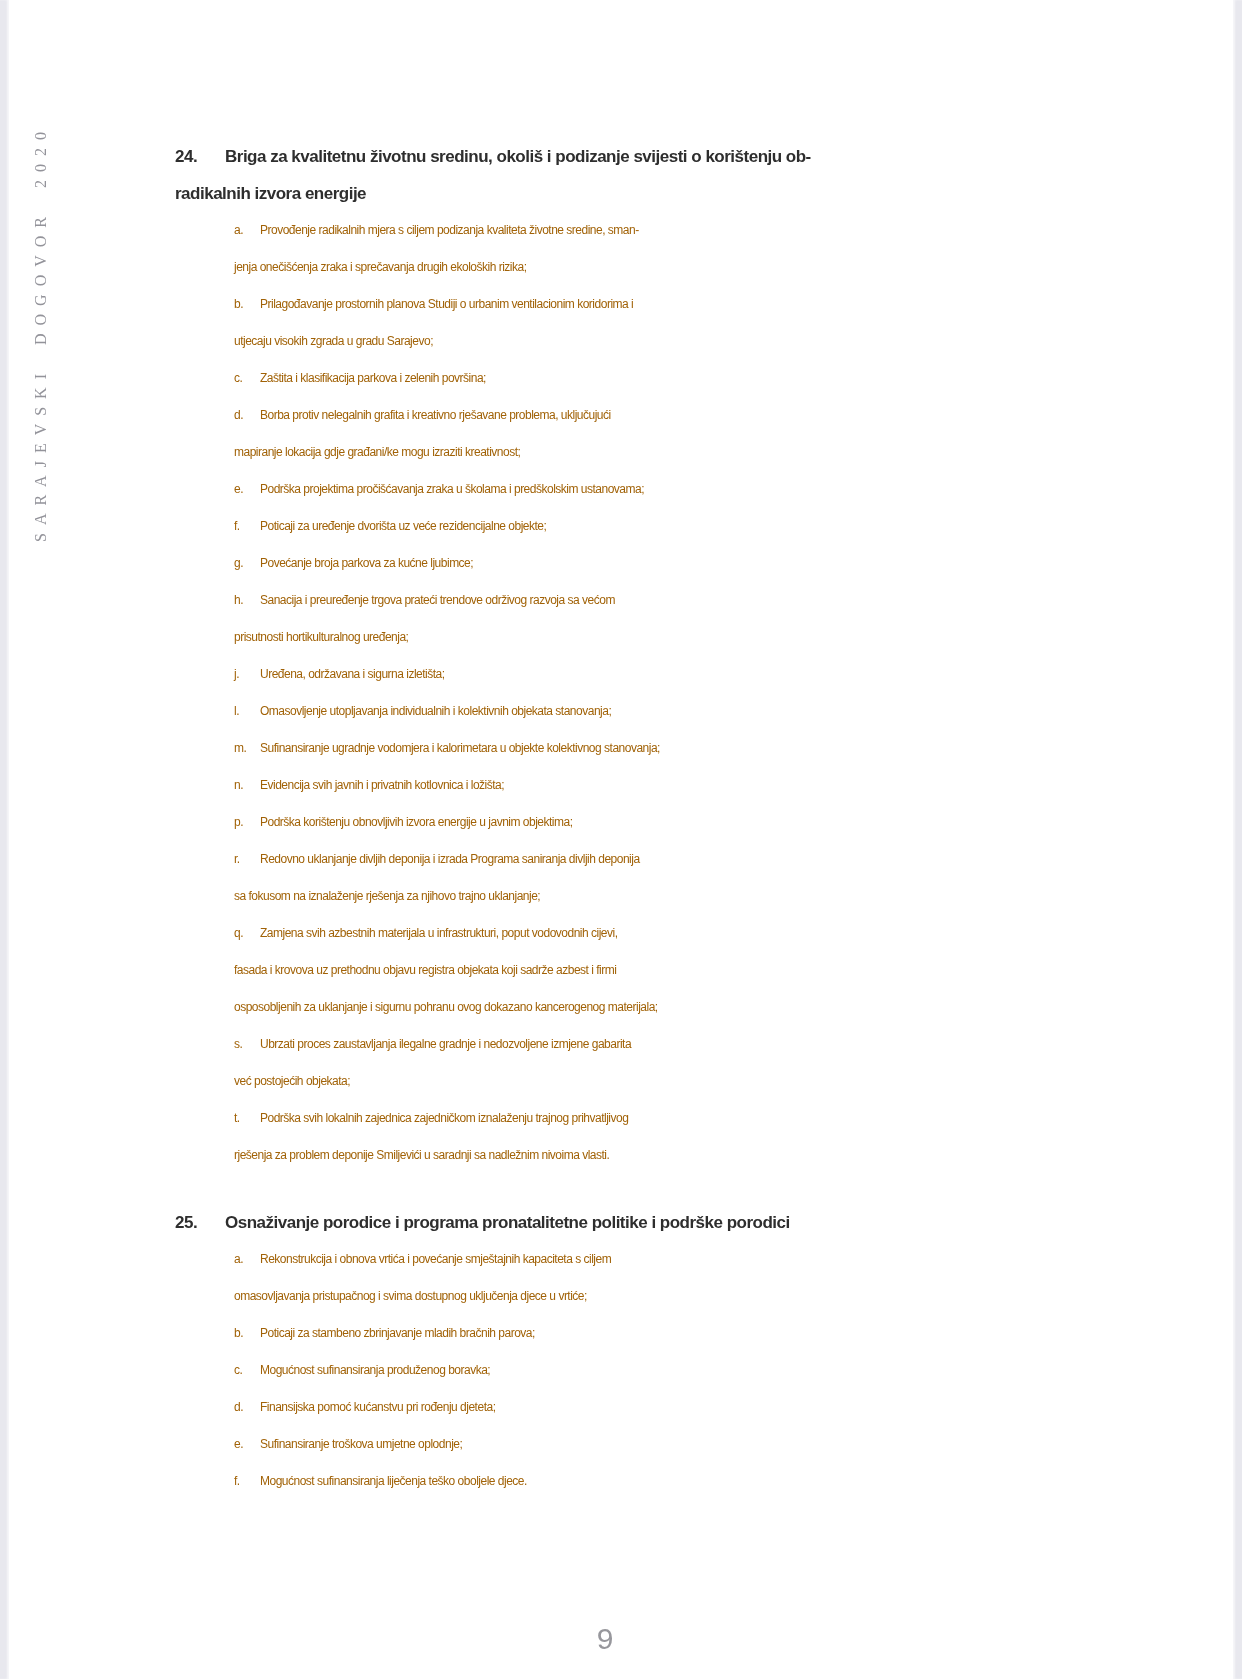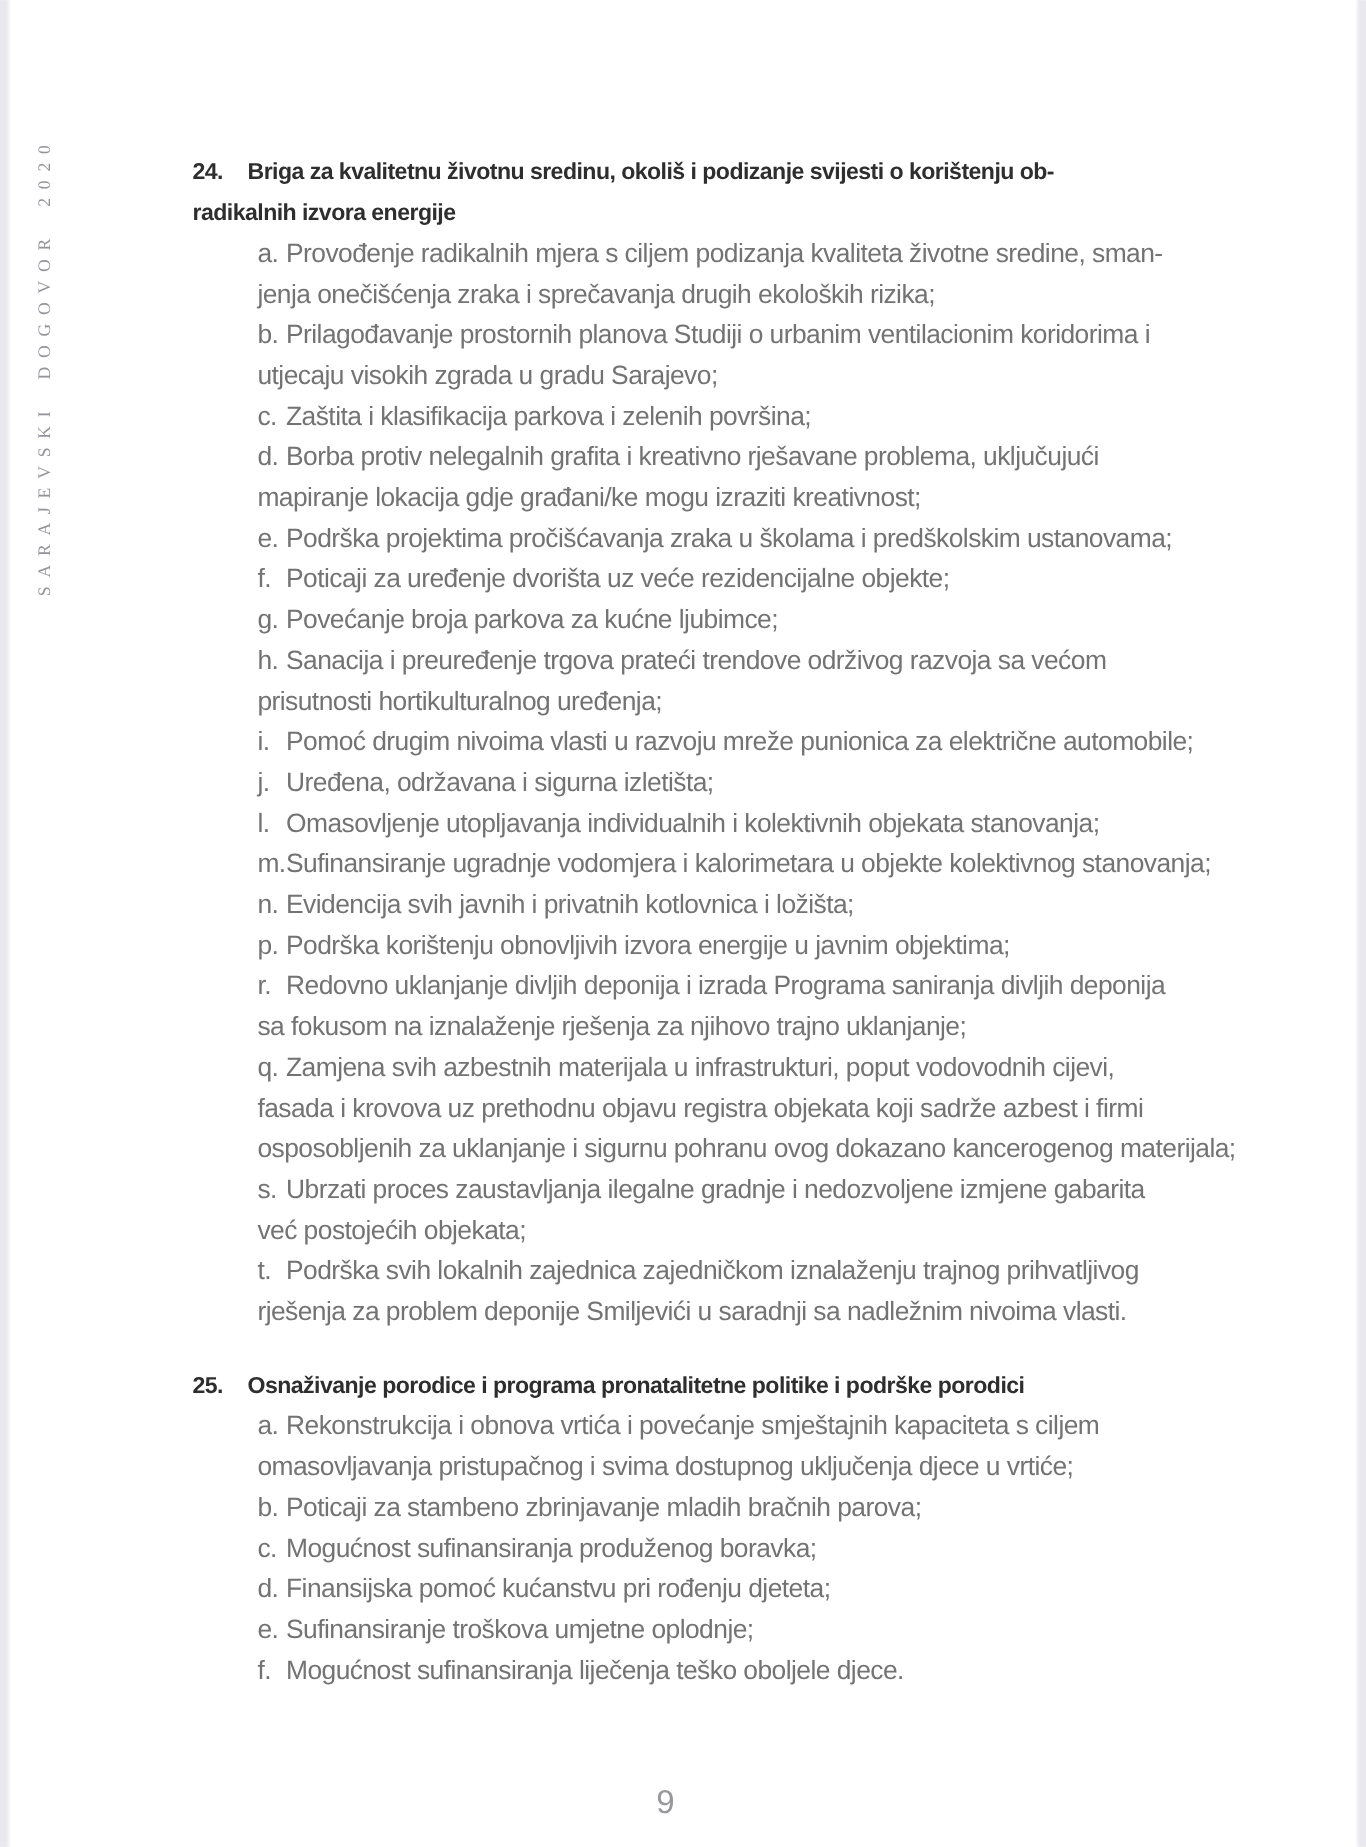--- a/index.html
+++ b/index.html
@@ -35,31 +35,31 @@
   }
   .section + .section { margin-top: 30px; }
 
   .hline, .line {
     line-height: 37px;
     white-space: nowrap;
     transform-origin: left center;
   }
   .hline {
     font-weight: bold;
-    font-size: 21px;
+    font-size: 17px;
     letter-spacing: -0.5px;
     color: #2e2e2e;
   }
   .hnum { display: inline-block; width: 50px; }
 
   .item { margin-left: 59px; }
   .line {
-    font-size: 24px;
+    font-size: 12px;
     letter-spacing: -0.5px;
-    color: #737373;
+    color: #a16207;
   }
   .label { display: inline-block; width: 26px; }
 
   .page-number {
     position: absolute; top: 1622px; left: 605px;
     transform: translateX(-50%);
     font-size: 30px;
     color: #97979c;
   }
 </style>
@@ -96,23 +96,20 @@
         </div>
         <div class="item">
           <div class="line"><span class="label">f.</span>Poticaji za uređenje dvorišta uz veće rezidencijalne objekte;</div>
         </div>
         <div class="item">
           <div class="line"><span class="label">g.</span>Povećanje broja parkova za kućne ljubimce;</div>
         </div>
         <div class="item">
           <div class="line"><span class="label">h.</span>Sanacija i preuređenje trgova prateći trendove održivog razvoja sa većom</div>
           <div class="line">prisutnosti hortikulturalnog uređenja;</div>
-        </div>
-        <div class="item">
-          <div class="line"><span class="label">i.</span>Pomoć drugim nivoima vlasti u razvoju mreže punionica za električne automobile;</div>
         </div>
         <div class="item">
           <div class="line"><span class="label">j.</span>Uređena, održavana i sigurna izletišta;</div>
         </div>
         <div class="item">
           <div class="line"><span class="label">l.</span>Omasovljenje utopljavanja individualnih i kolektivnih objekata stanovanja;</div>
         </div>
         <div class="item">
           <div class="line"><span class="label">m.</span>Sufinansiranje ugradnje vodomjera i kalorimetara u objekte kolektivnog stanovanja;</div>
         </div>

